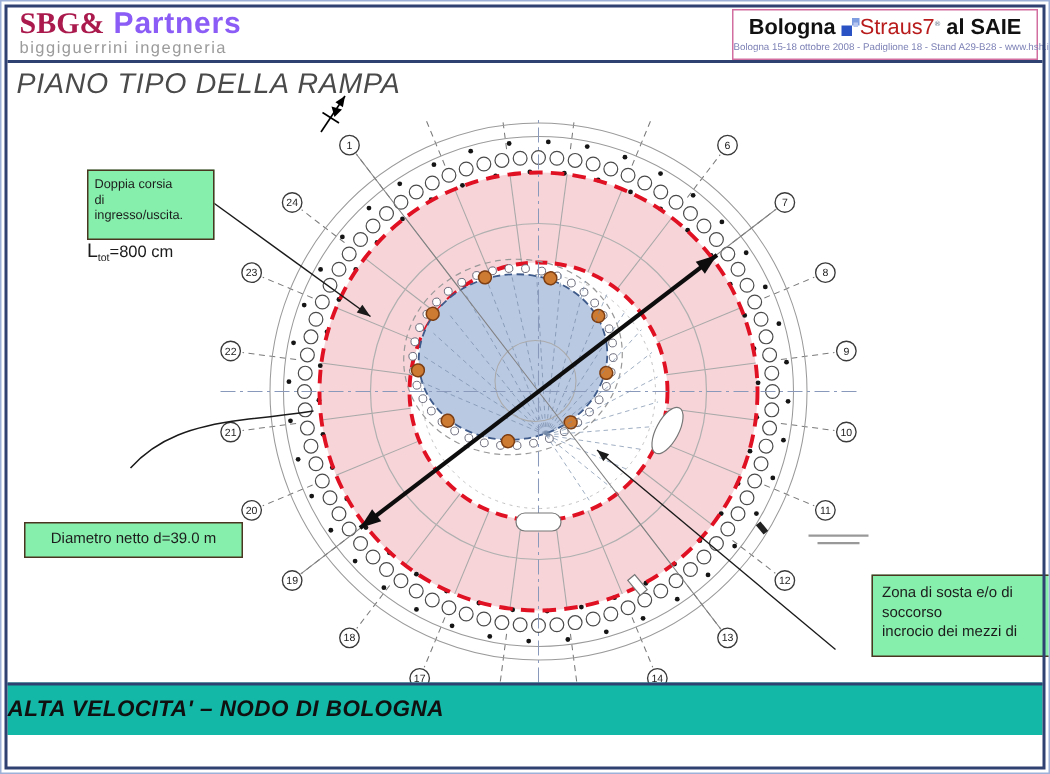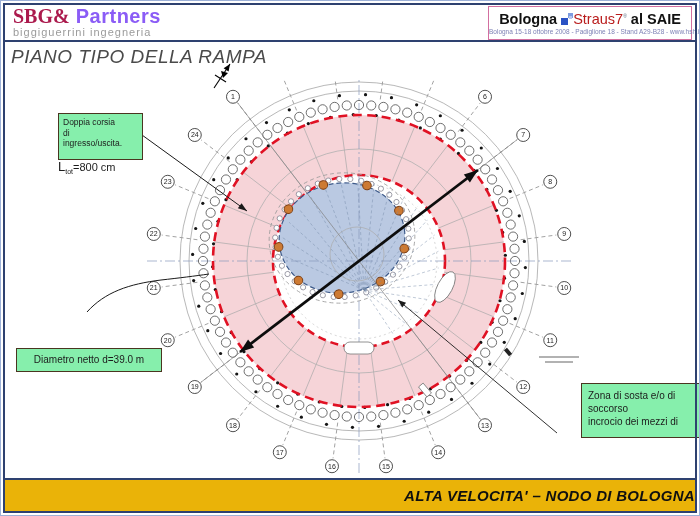--- a/index.html
+++ b/index.html
@@ -36,22 +36,22 @@
   .drawing{position:absolute;left:0;top:0;z-index:1;}
   
   .peach{position:absolute;background:#86efac;border:1px solid #4a3520;color:#1c1c1c;z-index:3;box-sizing:border-box;}
   .box-doppia{left:57px;top:112px;width:85px;height:47px;font-size:8.5px;line-height:10.5px;padding:3px 4px;}
   .ltot{position:absolute;left:57px;top:158px;z-index:3;font-size:11px;color:#1c1c1c;white-space:nowrap;}
   .ltot .lp{font-size:13px;}
   .ltot sub{font-size:7px;}
   .box-diametro{left:15px;top:311px;width:146px;height:24px;font-size:10px;line-height:22px;text-align:center;margin-top:36px;}
   .box-zona{left:580px;top:382px;width:129px;height:55px;font-size:10px;line-height:13px;padding:5px 6px;}
   
-  .footer{position:absolute;left:4px;right:4px;top:477px;height:33px;border-top:2px solid #2e4170;
-          z-index:5;background:#eab308;text-align:right;}
+  .footer{position:absolute;left:4px;right:4px;top:454px;height:33px;border-top:2px solid #2e4170;
+          z-index:5;background:#14b8a6;text-align:left;}
   .footer-text{font-size:15px;font-weight:bold;font-style:italic;color:#101010;margin-top:7px;letter-spacing:.3px;}
 </style>
 </head>
 <body>
 
 <div class="page">
 
   <div class="frame"></div>
 
   <div class="header">

